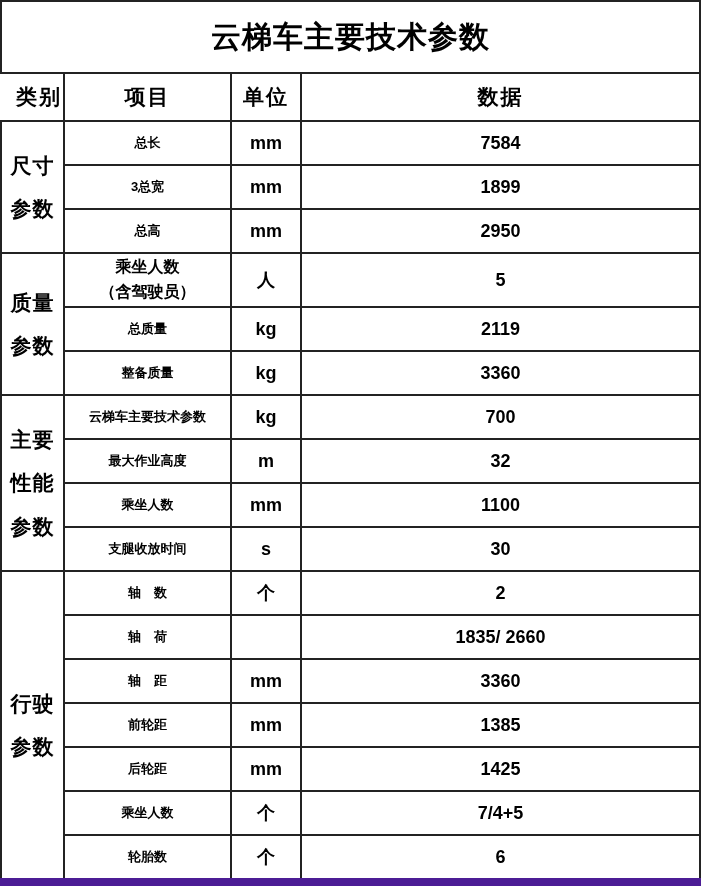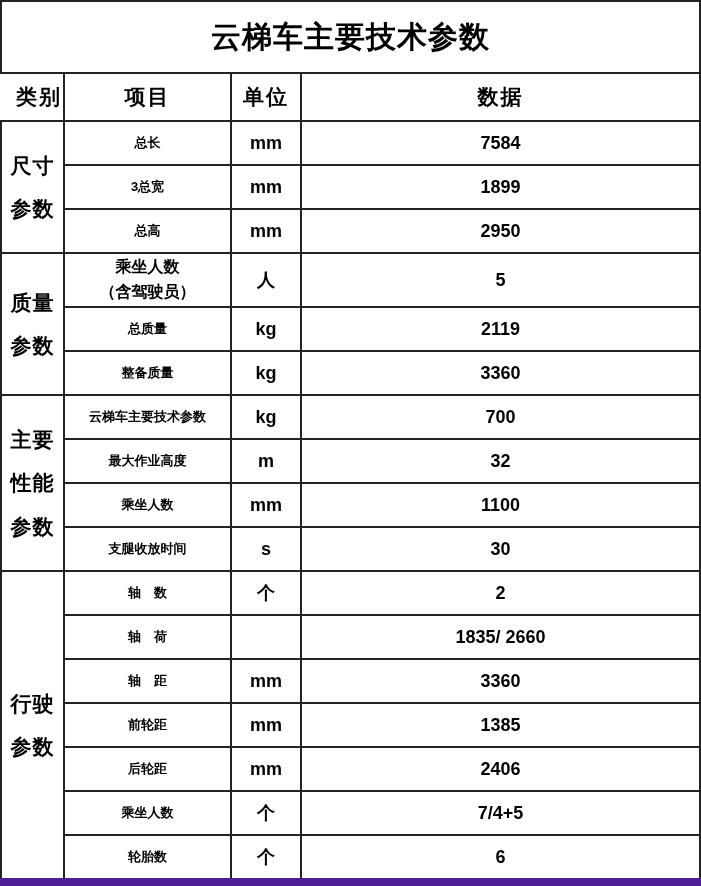--- a/index.html
+++ b/index.html
@@ -176,21 +176,21 @@
     <td class="val">3360</td>
   </tr>
   <tr class="data-row">
     <td class="item">前轮距</td>
     <td class="unit">mm</td>
     <td class="val">1385</td>
   </tr>
   <tr class="data-row">
     <td class="item">后轮距</td>
     <td class="unit">mm</td>
-    <td class="val">2406</td>
+    <td class="val">1425</td>
   </tr>
   <tr class="data-row">
     <td class="item">乘坐人数</td>
     <td class="unit">个</td>
     <td class="val">7/4+5</td>
   </tr>
   <tr class="data-row">
     <td class="item">轮胎数</td>
     <td class="unit">个</td>
     <td class="val">6</td>

